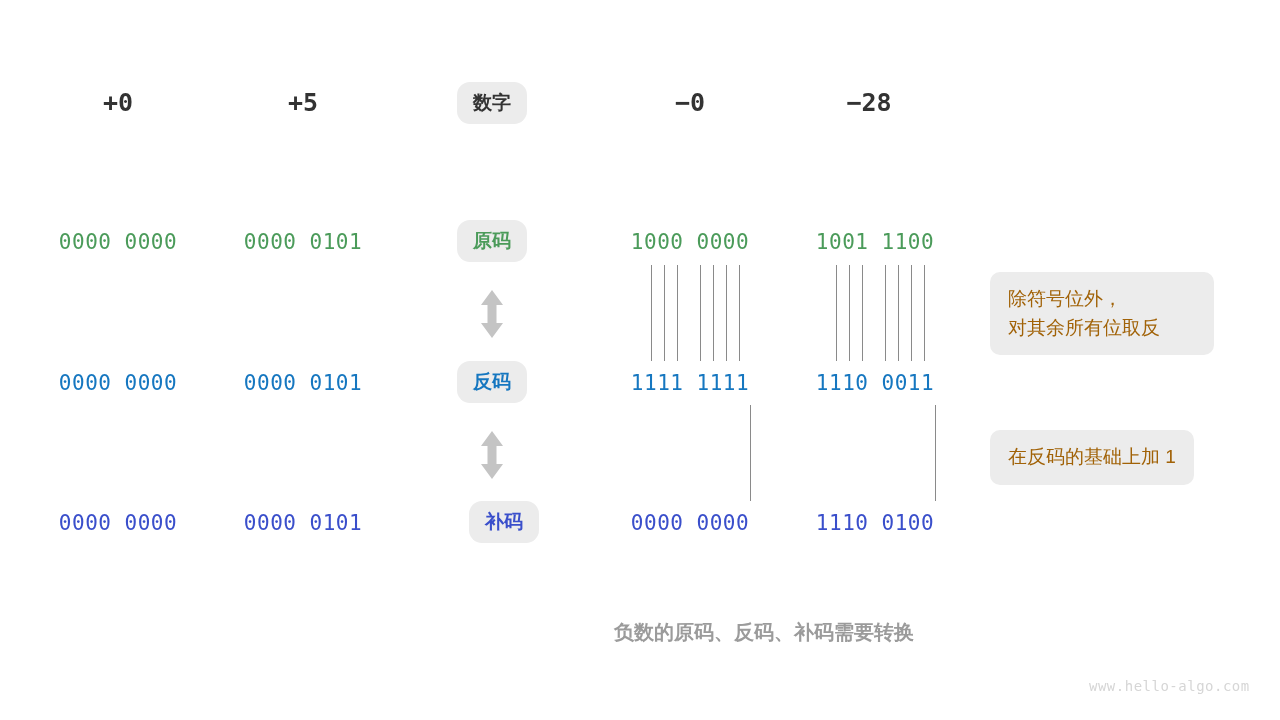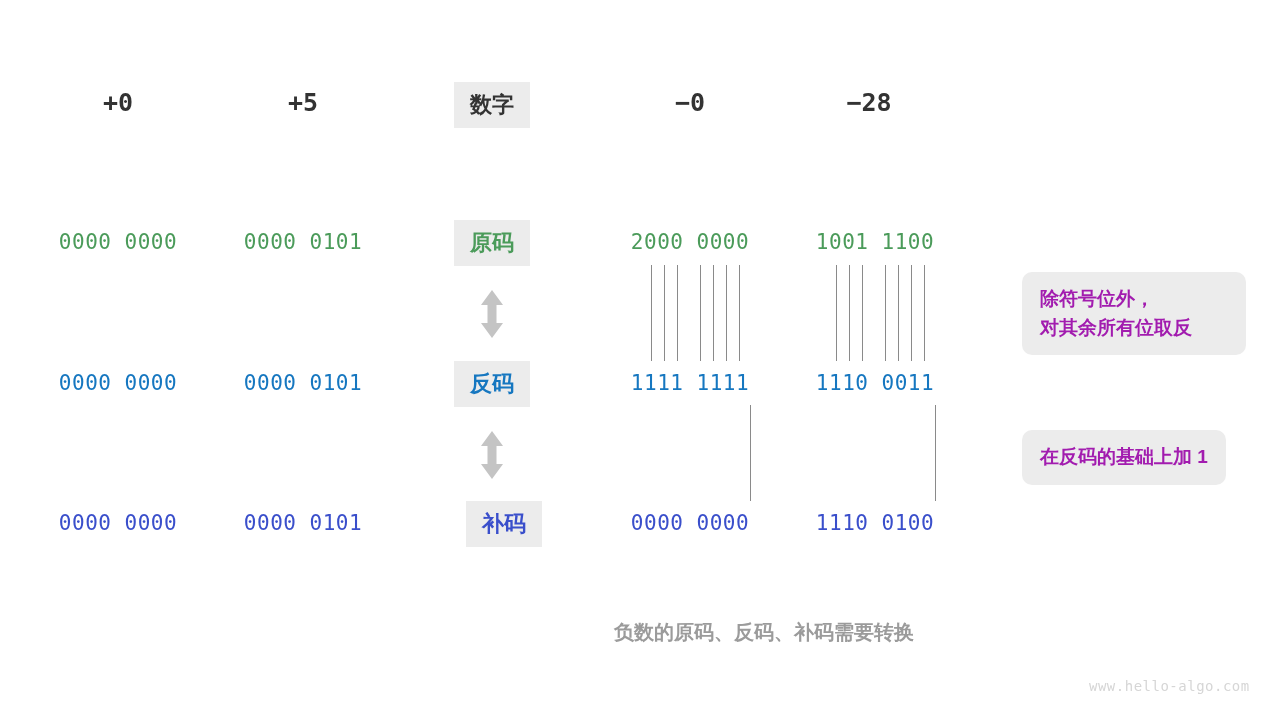--- a/index.html
+++ b/index.html
@@ -46,45 +46,44 @@
   }
   .bits.green  { color: #4b9b5a; }
   .bits.blue   { color: #1677c0; }
   .bits.indigo { color: #3a4fcb; }
 
   
   .pill {
     position: absolute;
     transform: translateX(-50%);
     background: #ececec;
-    border-radius: 0;
+    border-radius: 13px;
     padding: 9px 16px;
-    font-size: 22px;
+    font-size: 19px;
     font-weight: bold;
     text-align: center;
     line-height: 1.25;
     white-space: pre;
   }
   .pill.dark   { color: #333333; }
   .pill.green  { color: #4b9b5a; }
   .pill.blue   { color: #1677c0; }
   .pill.indigo { color: #3a4fcb; margin-left: 12px; }
 
   
   .note {
     position: absolute;
     background: #ececec;
     border-radius: 10px;
     padding: 13px 18px;
     font-size: 19px;
-    font-weight: bold;
-    color: #a21caf;
+    font-weight: normal;
+    color: #a16207;
     line-height: 1.5;
     white-space: pre-line;
-    margin-left: 32px;
   }
 
   
   .caption {
     position: absolute;
     font-size: 20px;
     font-weight: bold;
     color: #9b9b9b;
     white-space: pre;
   }
@@ -122,21 +121,21 @@
   <div class="cell num" style="left:690px; top:88px;">−0</div>
   <div class="cell num" style="left:869px; top:88px;">−28</div>
 
   <div class="pill dark" style="left:492px; top:82px;">数字</div>
   <div class="pill green" style="left:492px; top:220px;">原码</div>
   <div class="pill blue" style="left:492px; top:361px;">反码</div>
   <div class="pill indigo" style="left:492px; top:501px;">补码</div>
 
   <div class="cell bits green" style="left:118px; top:230px;">0000 0000</div>
   <div class="cell bits green" style="left:303px; top:230px;">0000 0101</div>
-  <div class="cell bits green" style="left:690px; top:230px;">2000 0000</div>
+  <div class="cell bits green" style="left:690px; top:230px;">1000 0000</div>
   <div class="cell bits green" style="left:875px; top:230px;">1001 1100</div>
 
   <div class="cell bits blue" style="left:118px; top:371px;">0000 0000</div>
   <div class="cell bits blue" style="left:303px; top:371px;">0000 0101</div>
   <div class="cell bits blue" style="left:690px; top:371px;">1111 1111</div>
   <div class="cell bits blue" style="left:875px; top:371px;">1110 0011</div>
 
   <div class="cell bits indigo" style="left:118px; top:511px;">0000 0000</div>
   <div class="cell bits indigo" style="left:303px; top:511px;">0000 0101</div>
   <div class="cell bits indigo" style="left:690px; top:511px;">0000 0000</div>

